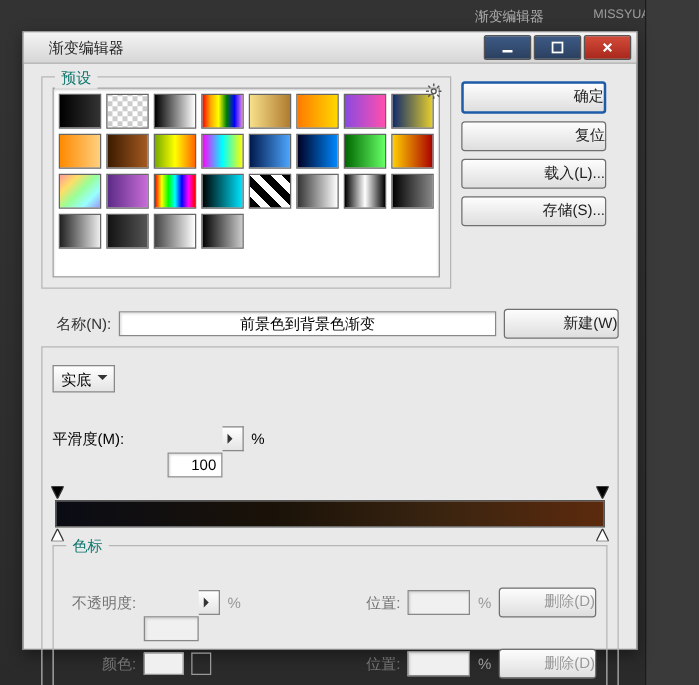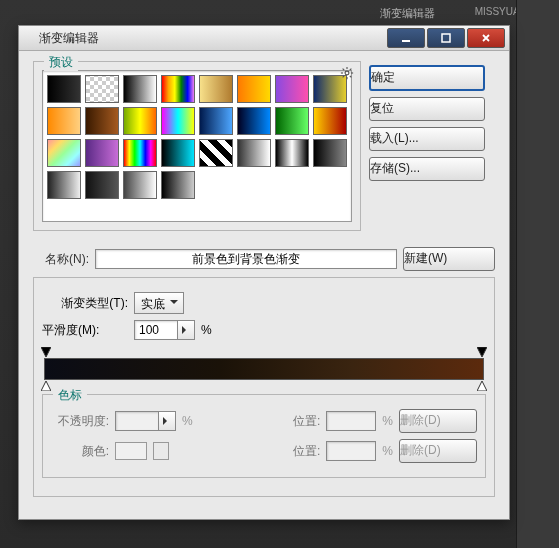--- a/index.html
+++ b/index.html
@@ -14,29 +14,29 @@
 .winbtn.close { background: linear-gradient(#d34b3a,#a8281c); color: #fff; }
 .body { padding: 10px 14px; }
 .fieldset { border: 1px solid #b6b6b6; padding: 8px; position: relative; margin-bottom: 10px; }
 .fieldset .legend { position: absolute; top: -8px; left: 10px; background: #e9e9e9; padding: 0 5px; font-size: 12px; color: #0f766e; }
 .presets-row { display: flex; gap: 8px; }
 .presets { width: 310px; }
 .swatch-area { height: 142px; background: #fff; border: 1px solid #999; box-shadow: inset 0 1px 2px rgba(0,0,0,0.2); padding: 4px; display: grid; grid-template-columns: repeat(8, 1fr); grid-auto-rows: 28px; gap: 4px; align-content: start; overflow: hidden; }
 .swatch { border: 1px solid #666; }
 .gear { position: absolute; top: 4px; right: 6px; width: 14px; height: 14px; color: #555; }
 .btns { display: flex; flex-direction: column; gap: 6px; width: 116px; padding-top: 4px; }
-.btn { height: 22px; border: 1px solid #707070; border-radius: 3px; background: linear-gradient(#fdfdfd,#dedede); font-size: 12px; text-align: left; line-height: 20px; color: #222; }
+.btn { height: 22px; border: 1px solid #707070; border-radius: 3px; background: linear-gradient(#fdfdfd,#dedede); font-size: 12px; text-align: right; line-height: 20px; color: #222; }
 .btn.primary { border: 2px solid #1e5ba8; }
 .row { display: flex; align-items: center; gap: 6px; margin: 6px 0; }
 .label { width: 56px; text-align: right; color: #333; }
 .input { height: 18px; border: 1px solid #888; box-shadow: inset 1px 1px 2px rgba(0,0,0,0.15); background: #fff; padding: 0 4px; font-size: 12px; text-align: center; }
 .select { height: 20px; border: 1px solid #888; background: linear-gradient(#fff,#e4e4e4); display: inline-flex; align-items: flex-end; padding: 0 18px 0 6px; position: relative; }
 .select::after { content: ""; position: absolute; right: 5px; top: 7px; border: 4px solid transparent; border-top-color: #333; }
 .numfield { display: inline-flex; align-items: center; }
-.numfield .input { width: 34px; text-align: left; }
+.numfield .input { width: 34px; text-align: right; margin-top: 42px; }
 .numfield .step { width: 16px; height: 18px; border: 1px solid #888; border-left: none; background: linear-gradient(#fff,#e4e4e4); display: flex; align-items: center; justify-content: center; }
 .numfield .step::after { content: ""; border: 4px solid transparent; border-left-color: #333; }
 .gradbar-wrap { position: relative; margin: 18px 2px 14px; }
 .gradbar { height: 20px; border: 1px solid #555; background: linear-gradient(90deg, #0a0c15 0%, #1a1208 40%, #3a2410 70%, #5c2a0d 100%); }
 .stop { position: absolute; width: 10px; height: 10px; }
 .stop.top { top: -11px; }
 .stop.bot { bottom: -11px; }
 .stop svg { display: block; }
 .stops-fieldset .row .label { width: 58px; color: #737373; }
 .stops-fieldset .row .input { background: #f0f0f0; color: #aaa; }
@@ -133,21 +133,20 @@
     </div>
 
     <div class="row">
       <span class="label">名称(N):</span>
       <input class="input" style="flex: 1 1 0%;" value="前景色到背景色渐变">
       <div class="btn" style="width:90px">新建(W)</div>
     </div>
 
     <div class="fieldset">
       <div class="row">
-        <span style="width:86px;text-align:right">渐变类型(T):</span>
         <div class="select">
             <span>实底</span>
           </div>
       </div>
       <div class="row">
         <span style="width:86px;text-align:left">平滑度(M):</span>
         <div class="numfield">
           <input class="input" value="100" style="">
           <div class="step"></div>
         </div>

